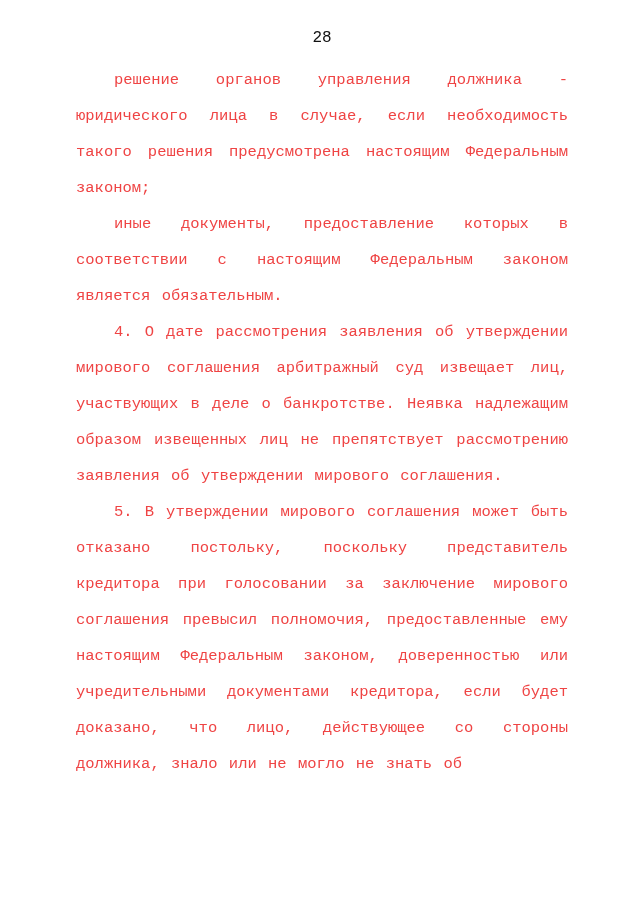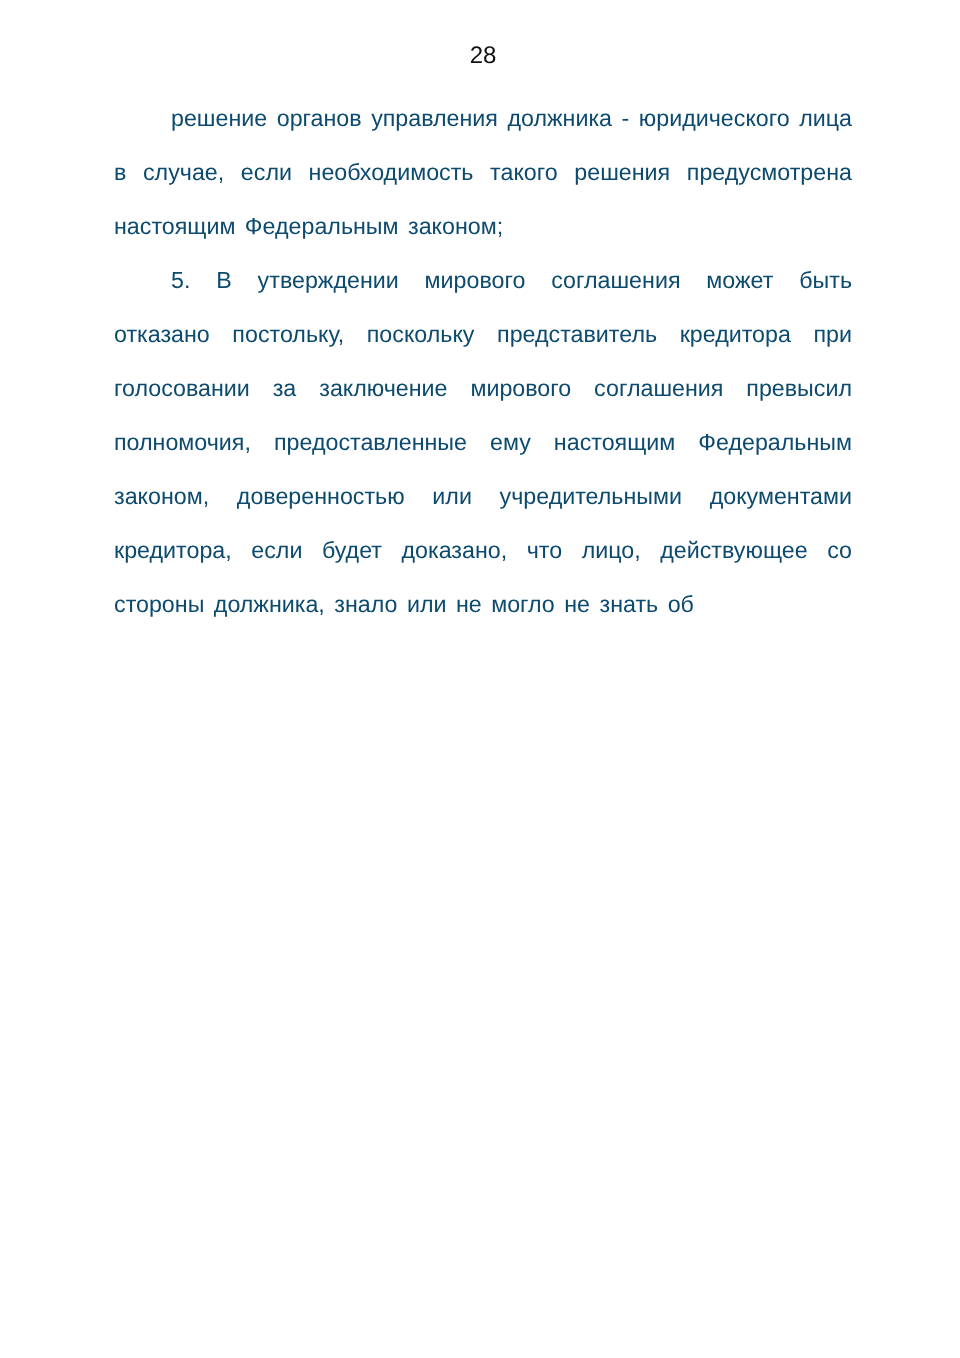--- a/index.html
+++ b/index.html
@@ -6,46 +6,48 @@
     margin: 0;
     padding: 0;
     background: #ffffff;
   }
   .page {
     position: relative;
     width: 640px;
     height: 905px;
     background: #ffffff;
     color: #1a1a1a;
-    font-family: Liberation Sans, sans-serif;
+    font-family: Liberation Mono, monospace;
     box-sizing: border-box;
     padding: 28px 72px 0 76px;
     overflow: hidden;
   }
   .page-number {
     text-align: center;
     font-size: 16px;
     line-height: 20px;
     margin-bottom: 14px;
     color: #111111;
   }
   .body-text p {
     margin: 0;
     font-size: 15.5px;
     line-height: 36px;
     text-indent: 38px;
     text-align: justify;
     text-align-last: left;
     word-spacing: 2px;
-    color: #0c4a6e;
+    color: #ef4444;
   }
 </style>
 </head>
 <body>
 
 <div class="page">
   <div class="page-number">28</div>
 
   <div class="body-text">
     <p>решение органов управления должника - юридического лица в случае, если необходимость такого решения предусмотрена настоящим Федеральным законом;</p>
+    <p>иные документы, предоставление которых в соответствии с настоящим Федеральным законом является обязательным.</p>
+    <p>4. О дате рассмотрения заявления об утверждении мирового соглашения арбитражный суд извещает лиц, участвующих в деле о банкротстве. Неявка надлежащим образом извещенных лиц не препятствует рассмотрению заявления об утверждении мирового соглашения.</p>
     <p>5. В утверждении мирового соглашения может быть отказано постольку, поскольку представитель кредитора при голосовании за заключение мирового соглашения превысил полномочия, предоставленные ему настоящим Федеральным законом, доверенностью или учредительными документами кредитора, если будет доказано, что лицо, действующее со стороны должника, знало или не могло не знать об</p>
   </div>
 </div>
 
 </body></html>

